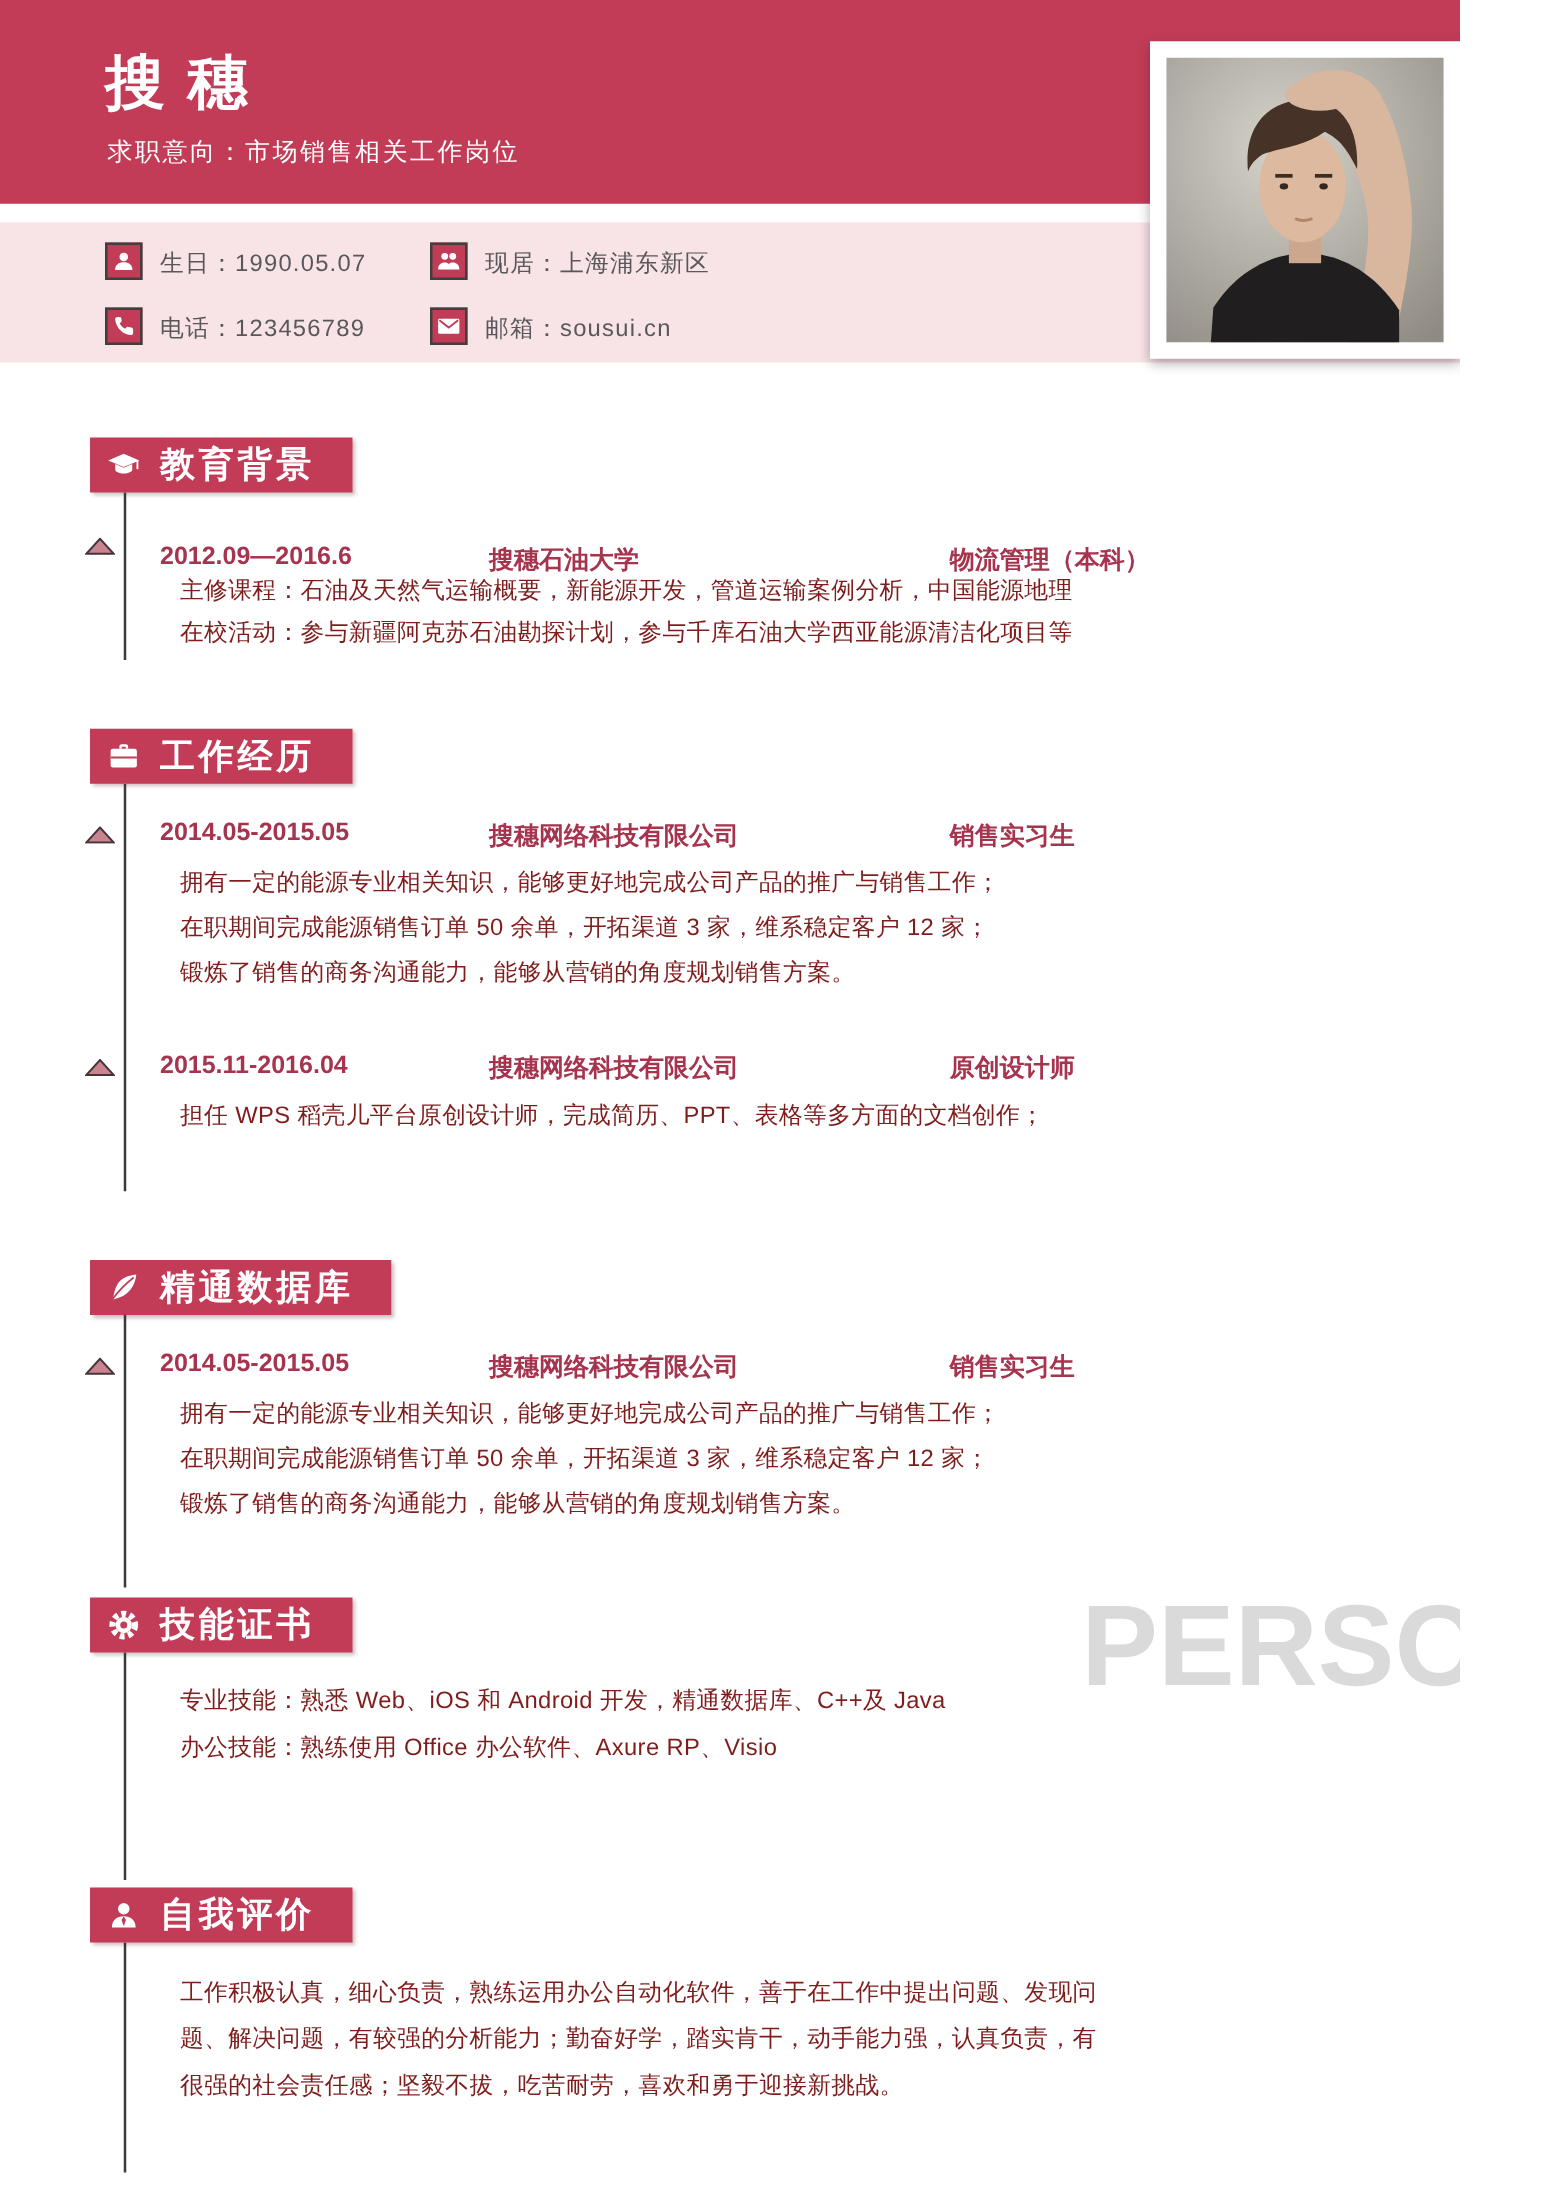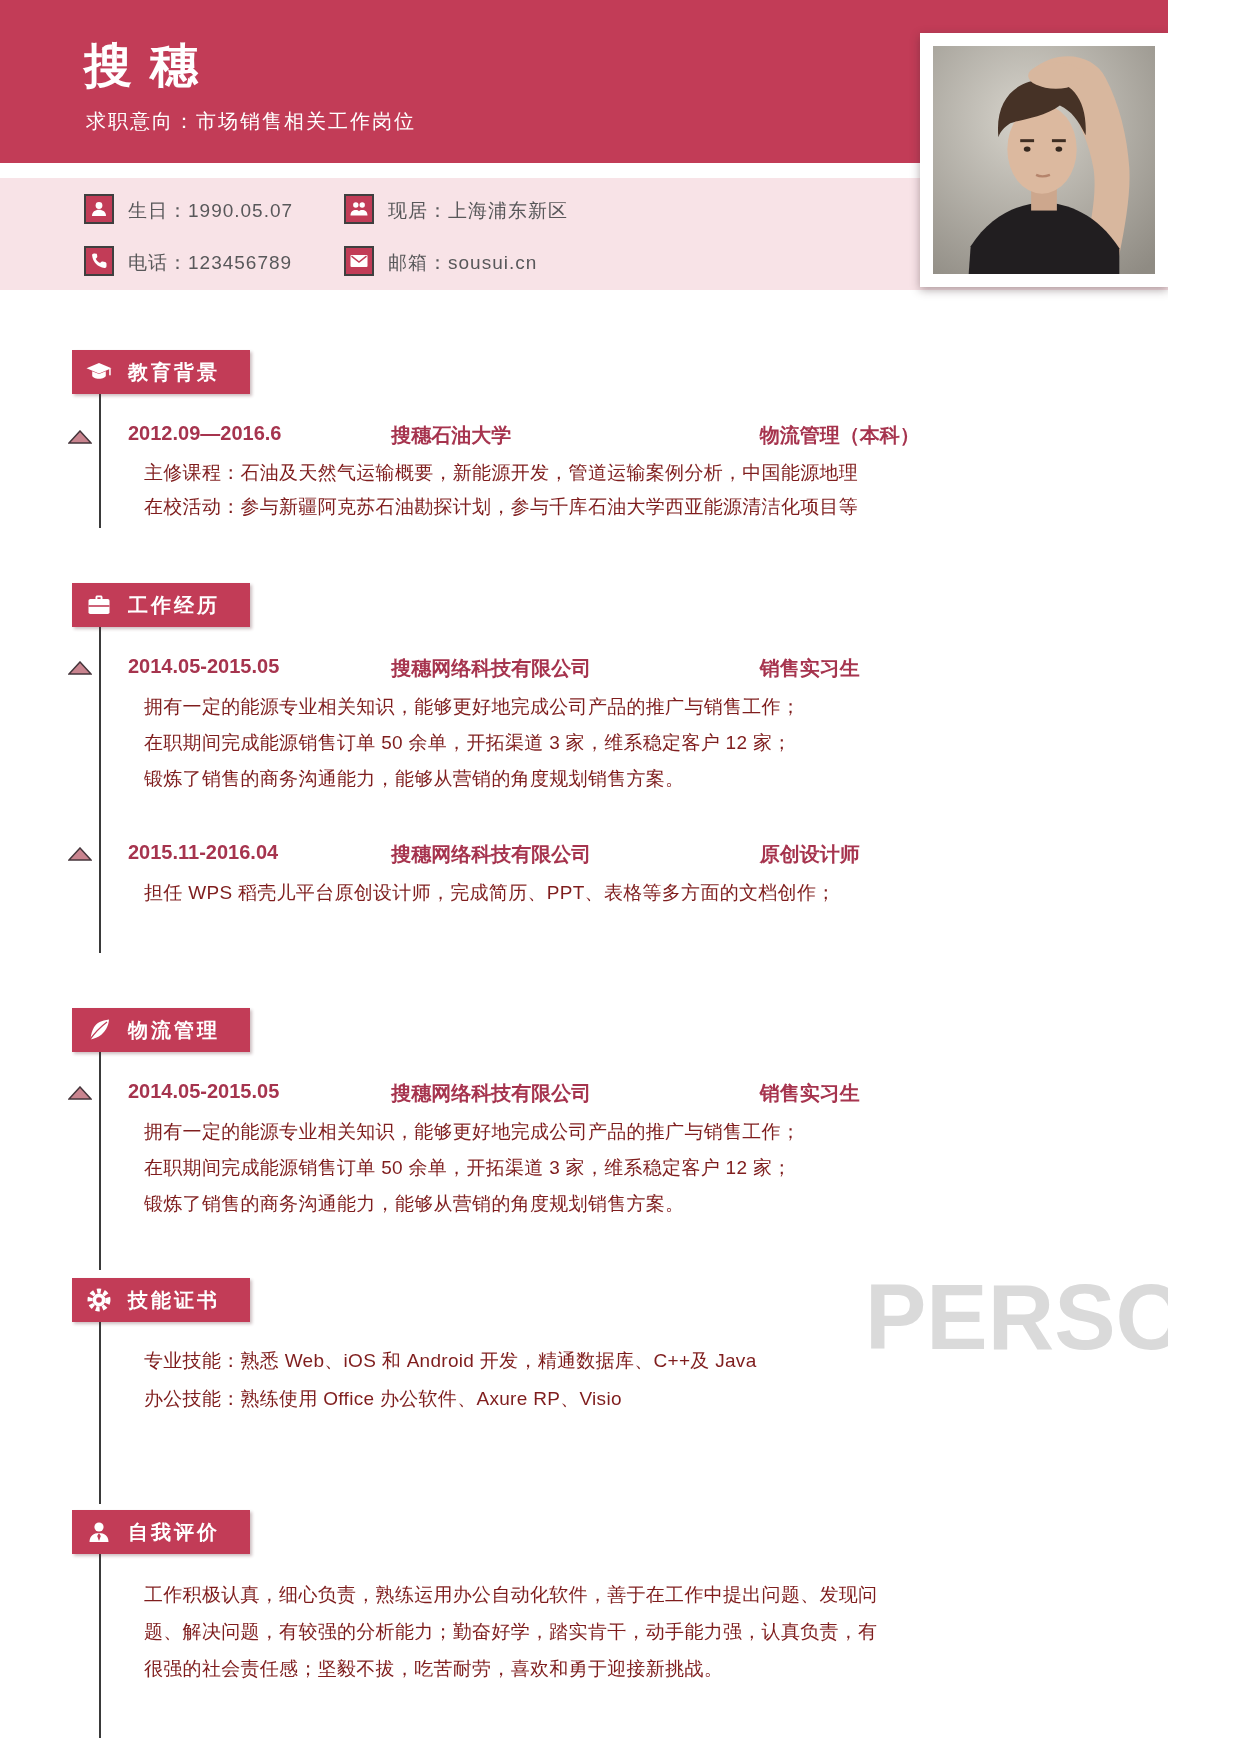--- a/index.html
+++ b/index.html
@@ -18,21 +18,21 @@
   .ctext{font-size:19px;color:#58585a;letter-spacing:1px}
   
   .photo{position:absolute;left:920px;top:33px;width:248px;height:254px;background:#fff;
          padding:13px;box-shadow:0 3px 9px rgba(60,40,45,.4);z-index:3}
   .photo svg{width:100%;height:100%;display:block}
   
   .watermark{position:absolute;left:865px;top:1262px;font-size:92px;font-weight:bold;color:#dadada;
              white-space:nowrap;line-height:1.2;z-index:1}
   
   .sec{position:absolute;left:0;width:1240px;z-index:2}
-  .banner{position:absolute;left:72px;top:0;height:44px;background:#c23c57;color:#fff;font-size:20px;
+  .banner{position:absolute;left:72px;top:0;height:44px;background:#c23c57;color:#fff;font-size:28px;
           font-weight:bold;letter-spacing:3px;line-height:44px;padding:0 30px 0 56px;
           box-shadow:2px 2px 3px rgba(90,40,50,.3)}
   .bicon{position:absolute;left:14px;top:9px;width:26px;height:26px}
   .bicon svg{width:26px;height:26px;display:block}
   .tline{position:absolute;left:99px;width:2px;background:#3a3a3a}
   .tri{position:absolute;left:68px;width:24px;height:14px}
   .tri svg{width:24px;height:14px;display:block}
   .erow{position:absolute;left:128px;width:895px;display:flex;font-size:20px;font-weight:bold;color:#a6344e}
   .erow .c1{flex:1;text-align:left}
   .erow .c2{flex:1.4;}
@@ -133,21 +133,21 @@
             <rect x="23.2" y="9.8" width="1.5" height="6.5" fill="#fff"></rect>
           </svg>
       </span>
       <span>教育背景</span>
     </div>
     <span class="tri" style="top:80px">
       <svg viewBox="0 0 24 14">
           <polygon points="12,1 23,13 1,13" fill="#c9848f" stroke="#45353b" stroke-width="1.5"></polygon>
         </svg>
     </span>
-    <div class="erow" style="top:72px">
+    <div class="erow" style="top:84px">
       <span class="c1">2012.09—2016.6</span>
       <span class="c2">搜穗石油大学</span>
       <span class="c3">物流管理（本科）</span>
     </div>
     <div class="elines" style="top:106px;line-height:34px">
       <div>主修课程：石油及天然气运输概要，新能源开发，管道运输案例分析，中国能源地理</div>
       <div>在校活动：参与新疆阿克苏石油勘探计划，参与千库石油大学西亚能源清洁化项目等</div>
     </div>
   </section>
 
@@ -197,21 +197,21 @@
 
   <section class="sec" style="top:1008px">
     <div class="tline" style="top:44px;height:218px"></div>
     <div class="banner">
       <span class="bicon">
         <svg viewBox="0 0 26 26">
             <path d="M23 2.5c-7.5.8-12.3 3.4-15 7.8-2 3.3-3 7.6-3.5 12.2 3.6-.8 7.6-2.2 10.8-4.8C19.5 14.3 22.5 9 23 2.5Z" fill="#fff"></path>
             <path d="M3.5 23C9 15.5 15 9.5 21 5" stroke="#c23c57" stroke-width="1.3" fill="none"></path>
           </svg>
       </span>
-      <span>物流管理</span>
+      <span>精通数据库</span>
     </div>
     <span class="tri" style="top:78px">
       <svg viewBox="0 0 24 14">
           <polygon points="12,1 23,13 1,13" fill="#c9848f" stroke="#45353b" stroke-width="1.5"></polygon>
         </svg>
     </span>
     <div class="erow" style="top:72px">
       <span class="c1">2014.05-2015.05</span>
       <span class="c2">搜穗网络科技有限公司</span>
       <span class="c3">销售实习生</span>

